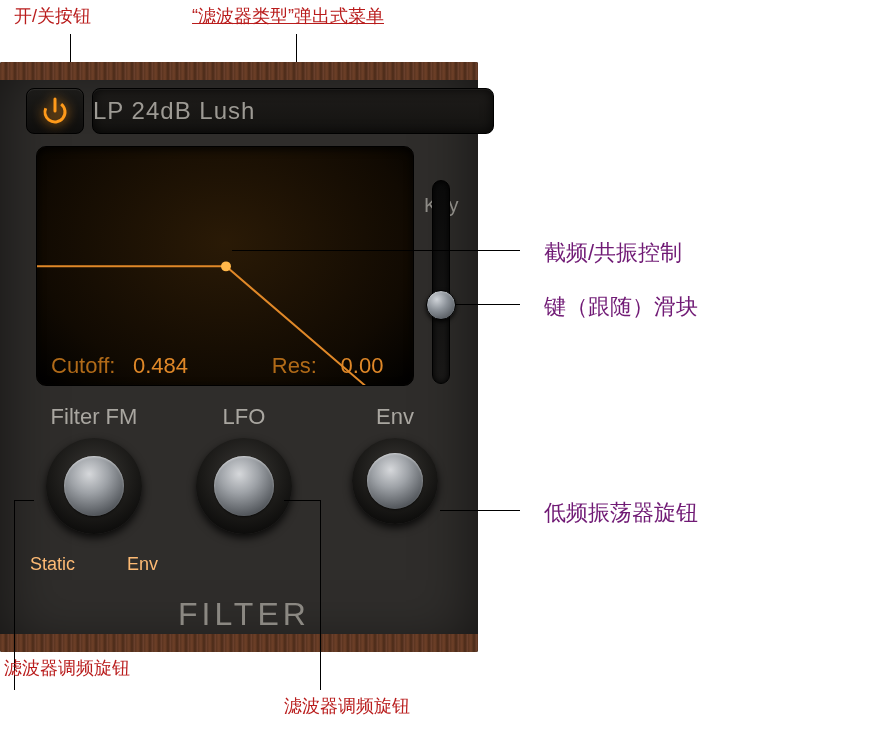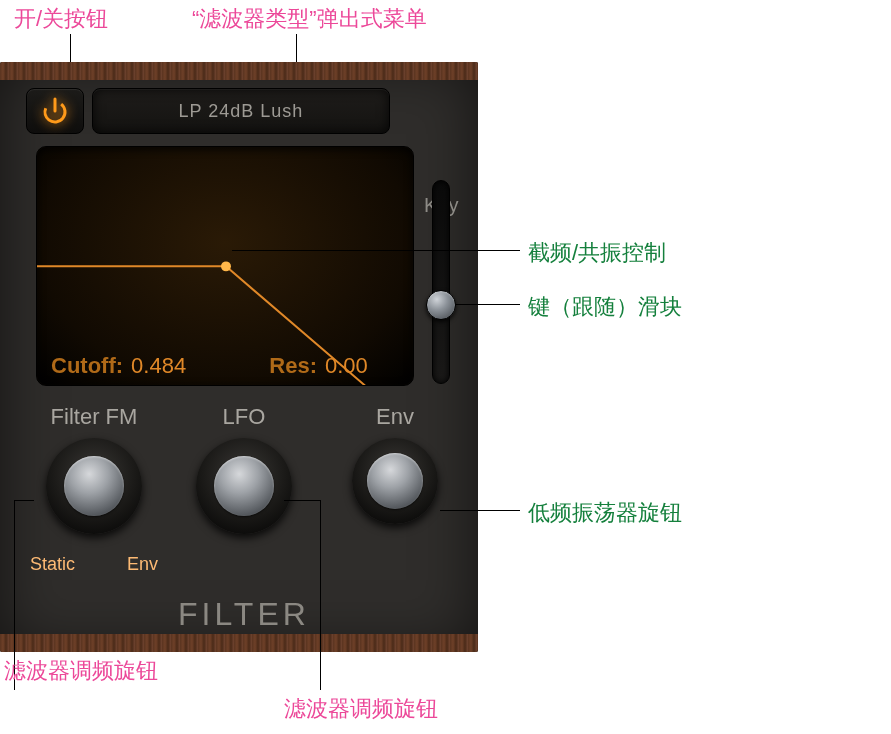--- a/index.html
+++ b/index.html
@@ -8,22 +8,22 @@
     height: 734px;
     background: #fff;
     font-family: "PingFang SC", "Microsoft YaHei", -apple-system, sans-serif;
     position: relative;
     overflow: hidden;
   }
 
   
   .callout {
     position: absolute;
-    font-size: 22px;
-    color: #ec4899;
+    font-size: 18px;
+    color: #b91c1c;
     white-space: nowrap;
   }
   .callout-line {
     position: absolute;
     background: #000;
   }
   .callout-line.v { width: 1px; }
   .callout-line.h { height: 1px; }
 
   
@@ -64,28 +64,28 @@
   .power-icon {
     width: 30px; height: 30px;
     display:flex; align-items:center; justify-content:center;
   }
   .power-icon svg { filter: drop-shadow(0 0 6px #ff9a1a); }
 
   
   .filter-type {
     position: absolute;
     left: 92px; top: 26px;
-    width: 298px; height: 46px;
+    width: 402px; height: 46px;
     background: linear-gradient(#1e1c1a,#141311);
     border-radius: 8px;
     border: 1px solid #000;
     box-shadow: inset 0 1px 1px rgba(255,255,255,0.06), inset 0 0 12px rgba(0,0,0,0.8);
-    display: flex; align-items: center; justify-content: center;
+    display: flex; align-items: center; justify-content: flex-start;
     color: #9d9a94;
-    font-size: 18px;
+    font-size: 24px;
     letter-spacing: 1px;
     font-weight: 400;
     cursor: pointer;
   }
 
   
   .screen {
     position: absolute;
     left: 36px; top: 84px;
     width: 378px; height: 240px;
@@ -100,22 +100,22 @@
   .screen-vals {
     position: absolute;
     left: 0; right: 0; bottom: 6px;
     display: flex;
     gap: 8px;
     padding: 0 14px;
     font-size: 22px;
     color: #d07818;
     font-family: inherit;
   }
-  .screen-vals .lab { color: #b06a18; font-weight: bold; }
-  .screen-vals .val { color: #e08828; min-width: 74px; text-align: left; }
+  .screen-vals .lab { color: #b06a18; }
+  .screen-vals .val { color: #e08828; min-width: 74px; text-align: center; }
   .screen-vals .spacer { flex: 1; }
 
   
   .key-label {
     position: absolute;
     left: 424px; top: 88px;
     color: #8d8b86;
     font-size: 20px;
     margin-top: 44px;
   }
@@ -181,31 +181,32 @@
     color: #8b8882;
     font-size: 32px;
     letter-spacing: 4px;
     font-weight: 400;
   }
 
   
   .right-label {
     position: absolute;
     font-size: 22px;
-    color: #15803d;
+    color: #701a75;
     white-space: nowrap;
+    margin-left: 16px;
   }
 </style>
 </head>
 <body>
 
 <div class="callout" style="left:14px; top:4px;">开/关按钮</div>
 <div class="callout-line v" style="left:70px; top:34px; height:52px;"></div>
 
-<div class="callout" style="left:192px; top:4px;">“滤波器类型”弹出式菜单</div>
+<div class="callout" style="left:192px; top:4px;text-decoration:underline;">“滤波器类型”弹出式菜单</div>
 <div class="callout-line v" style="left:296px; top:34px; height:52px;"></div>
 
 <div class="panel">
   <div class="wood top"></div>
   <div class="wood bottom"></div>
 
   <div class="power-wrap">
     <span class="power-icon">
       <svg width="30" height="30" viewBox="0 0 30 30">
         <circle cx="15" cy="16" r="10" fill="none" stroke="#ff9a1a" stroke-width="3" stroke-dasharray="44 20" transform="rotate(-52 15 16)"></circle>

